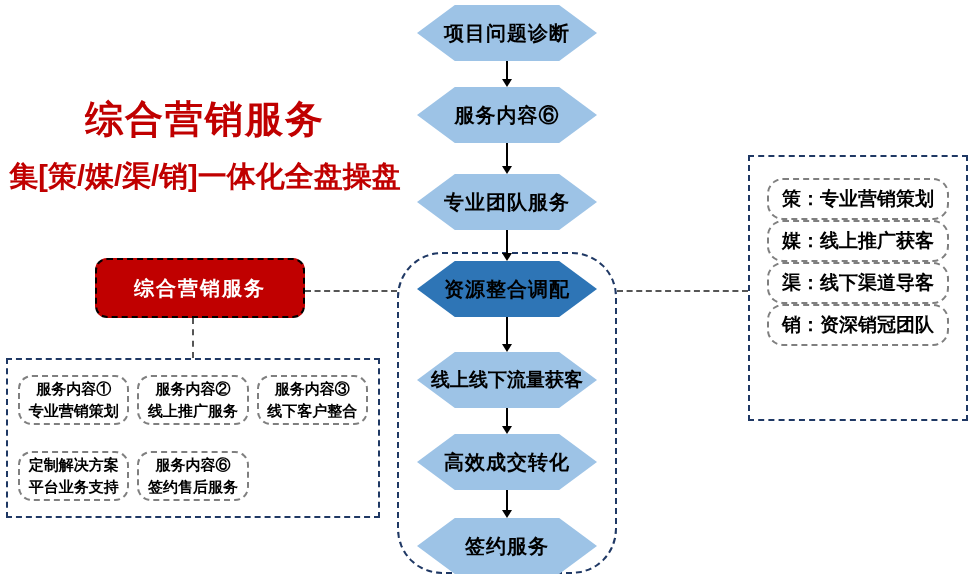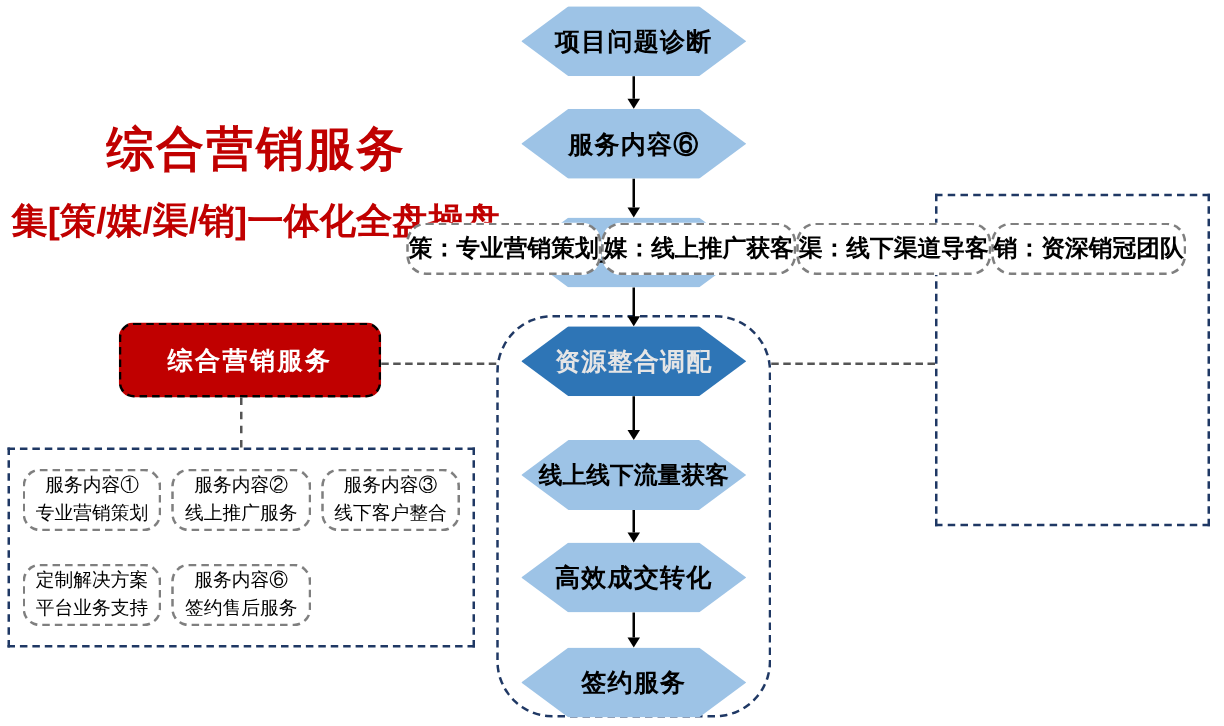--- a/index.html
+++ b/index.html
@@ -28,47 +28,47 @@
 
   
   .center-frame{position:absolute;left:397px;top:252px;width:220px;height:322px;
          border:2px dashed var(--frame-navy);border-radius:45px;}
 
   
   .hex{position:absolute;left:417px;width:180px;height:56px;background:var(--hex-light);
        clip-path:polygon(0% 50%,21% 0%,79% 0%,100% 50%,79% 100%,21% 100%);
        display:flex;align-items:center;justify-content:center;
        font-size:20px;font-weight:bold;color:#000000;letter-spacing:1px;white-space:nowrap;}
-  .hex.dark{background:var(--hex-dark);color:#e5e5e5;}
+  .hex.dark{background:var(--hex-dark);color:#000000;}
   .hex.long{font-size:19px;letter-spacing:0;}
 
   
   .flow-arrow{position:absolute;left:506px;width:0;border-left:2px solid #000000;}
   .flow-arrow::after{content:"";position:absolute;left:-6px;bottom:-8px;width:0;height:0;
        border-left:5px solid transparent;border-right:5px solid transparent;
        border-top:8px solid #000000;}
 
   
   .conn-h{position:absolute;height:0;border-top:2px dashed var(--conn-gray);}
   .conn-v{position:absolute;width:0;border-left:2px dashed var(--conn-gray);}
 
   
   .services-panel{position:absolute;left:6px;top:358px;width:374px;height:160px;
        border:2px dashed var(--frame-navy);
        display:grid;grid-template-columns:repeat(3,1fr);grid-template-rows:1fr 1fr;
        column-gap:8px;row-gap:26px;padding:15px 10px;}
   .service-box{border:2px dashed var(--box-gray);border-radius:14px;background:#ffffff;
        display:flex;flex-direction:column;align-items:center;justify-content:center;
-       font-family:"Liberation Serif",serif;font-weight:normal;font-size:15px;
+       font-family:"Liberation Serif",serif;font-weight:bold;font-size:15px;
        line-height:1.5;color:#000000;text-align:center;white-space:nowrap;}
 
   
   .legend-panel{position:absolute;left:748px;top:155px;width:220px;height:266px;
        border:2px dashed var(--frame-navy);
-       display:flex;flex-direction:row;justify-content:flex-end;padding:21px 17px;}
+       display:flex;flex-direction:column;justify-content:flex-start;padding:21px 17px;}
   .legend-box{height:42px;border:2px dashed var(--box-gray);border-radius:16px;background:#ffffff;
        display:flex;align-items:center;justify-content:center;
        font-size:19px;font-weight:bold;color:#000000;white-space:nowrap;}
 </style>
 </head>
 <body>
 
 <div class="canvas">
 
   <div class="title">综合营销服务</div>

